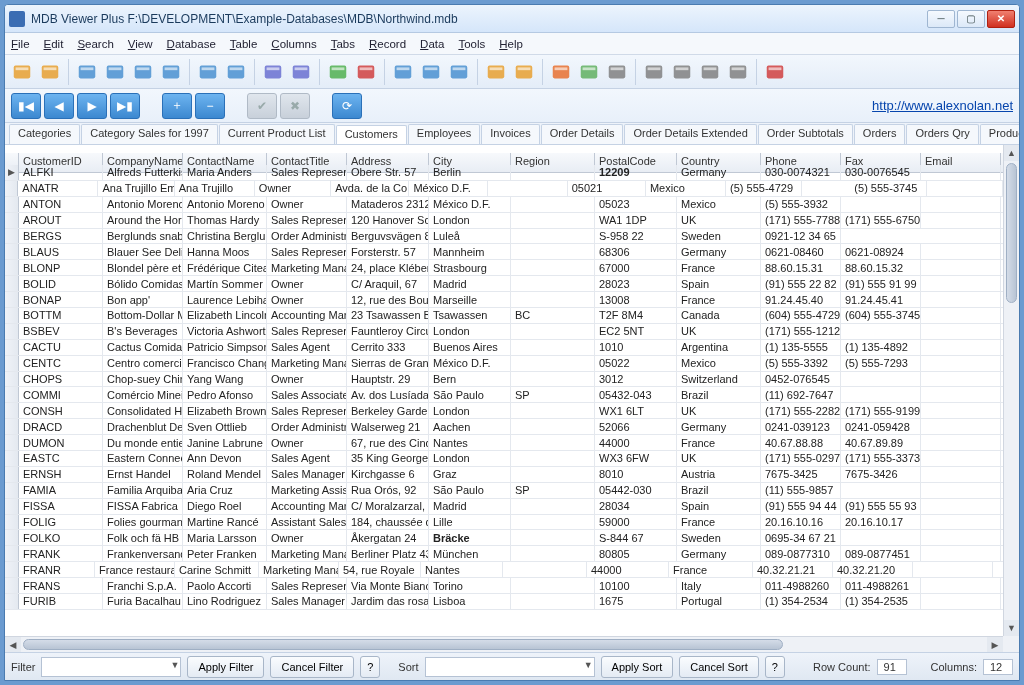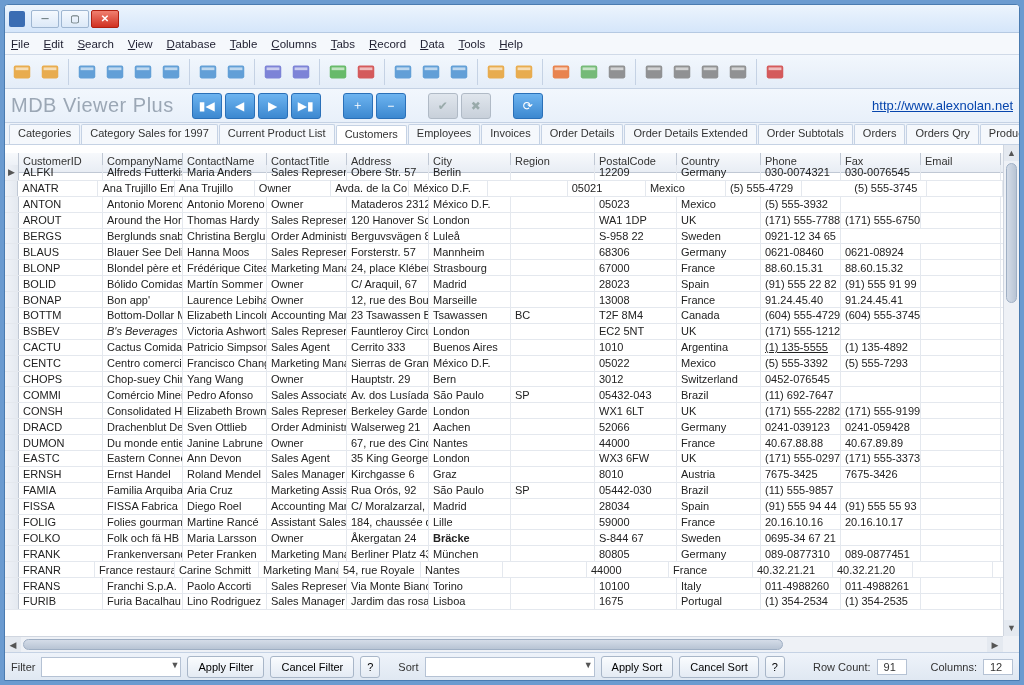--- a/index.html
+++ b/index.html
@@ -50,20 +50,21 @@
 .spacer { flex:1; }
 .lbl { color:#333; }
 .readout { background:#fff; border:1px solid #b5c2d4; padding:1px 6px; min-width:30px; text-align:left; }
 </style>
 </head>
 <body>
 
 <div class="window">
   <div class="titlebar">
     <div class="app-icon"></div>
+    <span class="title">MDB Viewer Plus F:\DEVELOPMENT\Example-Databases\MDB\Northwind.mdb</span>
     <div class="winbtns">
       <div class="winbtn">─</div>
       <div class="winbtn">▢</div>
       <div class="winbtn close">✕</div>
     </div>
   </div>
 
   <div class="menubar" id="menubar">
       <span><u>F</u>ile</span>
       <span><u>E</u>dit</span>
@@ -235,21 +236,20 @@
       <div class="sep"></div>
       <div class="tbtn">
         <svg viewBox="0 0 24 24">
           <rect x="3" y="5" width="18" height="14" rx="2" fill="#d04040" opacity="0.85"></rect>
           <rect x="5" y="7" width="14" height="3" fill="#fff" opacity="0.6"></rect>
         </svg>
       </div>
     </div>
 
   <div class="toolbar2">
-    <span class="apptitle">MDB Viewer Plus</span>
     <div class="navgroup">
       <div class="navbtn">▮◀</div>
       <div class="navbtn">◀</div>
       <div class="navbtn">▶</div>
       <div class="navbtn">▶▮</div>
     </div>
     <div style="width:10px"></div>
     <div class="navgroup">
       <div class="navbtn">＋</div>
       <div class="navbtn">−</div>
@@ -298,21 +298,21 @@
     <div class="gridbody" id="gridbody">
         <div class="row">
           <div class="rowhdr">▶</div>
           <div class="cell" style="width: 84px;">ALFKI</div>
           <div class="cell" style="width: 80px;">Alfreds Futterkiste</div>
           <div class="cell" style="width: 84px;">Maria Anders</div>
           <div class="cell" style="width: 80px;">Sales Representat</div>
           <div class="cell" style="width: 82px;">Obere Str. 57</div>
           <div class="cell" style="width: 82px;">Berlin</div>
           <div class="cell" style="width: 84px;"></div>
-          <div class="cell" style="width: 82px;">12209</div>
+          <div class="cell" style="width: 82px; font-weight: bold;">12209</div>
           <div class="cell" style="width: 84px;">Germany</div>
           <div class="cell" style="width: 80px;">030-0074321</div>
           <div class="cell" style="width: 80px;">030-0076545</div>
           <div class="cell" style="width: 80px;"></div>
         </div>
         <div class="row">
           <div class="rowhdr"></div>
           <div class="cell" style="width: 84px;">ANATR</div>
           <div class="cell" style="width: 80px;">Ana Trujillo Empare</div>
           <div class="cell" style="width: 84px;">Ana Trujillo</div>
@@ -442,21 +442,21 @@
           <div class="cell" style="width: 84px;">BC</div>
           <div class="cell" style="width: 82px;">T2F 8M4</div>
           <div class="cell" style="width: 84px;">Canada</div>
           <div class="cell" style="width: 80px;">(604) 555-4729</div>
           <div class="cell" style="width: 80px;">(604) 555-3745</div>
           <div class="cell" style="width: 80px;"></div>
         </div>
         <div class="row">
           <div class="rowhdr"></div>
           <div class="cell" style="width: 84px;">BSBEV</div>
-          <div class="cell" style="width: 80px; font-style: italic;">B's Beverages</div>
+          <div class="cell" style="width: 80px;">B's Beverages</div>
           <div class="cell" style="width: 84px;">Victoria Ashworth</div>
           <div class="cell" style="width: 80px;">Sales Representat</div>
           <div class="cell" style="width: 82px;">Fauntleroy Circus</div>
           <div class="cell" style="width: 82px;">London</div>
           <div class="cell" style="width: 84px;"></div>
           <div class="cell" style="width: 82px;">EC2 5NT</div>
           <div class="cell" style="width: 84px;">UK</div>
           <div class="cell" style="width: 80px;">(171) 555-1212</div>
           <div class="cell" style="width: 80px;"></div>
           <div class="cell" style="width: 80px;"></div>
@@ -465,21 +465,21 @@
           <div class="rowhdr"></div>
           <div class="cell" style="width: 84px;">CACTU</div>
           <div class="cell" style="width: 80px;">Cactus Comidas pa</div>
           <div class="cell" style="width: 84px;">Patricio Simpson</div>
           <div class="cell" style="width: 80px;">Sales Agent</div>
           <div class="cell" style="width: 82px;">Cerrito 333</div>
           <div class="cell" style="width: 82px;">Buenos Aires</div>
           <div class="cell" style="width: 84px;"></div>
           <div class="cell" style="width: 82px;">1010</div>
           <div class="cell" style="width: 84px;">Argentina</div>
-          <div class="cell" style="width: 80px; text-decoration: underline;">(1) 135-5555</div>
+          <div class="cell" style="width: 80px;">(1) 135-5555</div>
           <div class="cell" style="width: 80px;">(1) 135-4892</div>
           <div class="cell" style="width: 80px;"></div>
         </div>
         <div class="row">
           <div class="rowhdr"></div>
           <div class="cell" style="width: 84px;">CENTC</div>
           <div class="cell" style="width: 80px;">Centro comercial M</div>
           <div class="cell" style="width: 84px;">Francisco Chang</div>
           <div class="cell" style="width: 80px;">Marketing Manage</div>
           <div class="cell" style="width: 82px;">Sierras de Granada</div>

